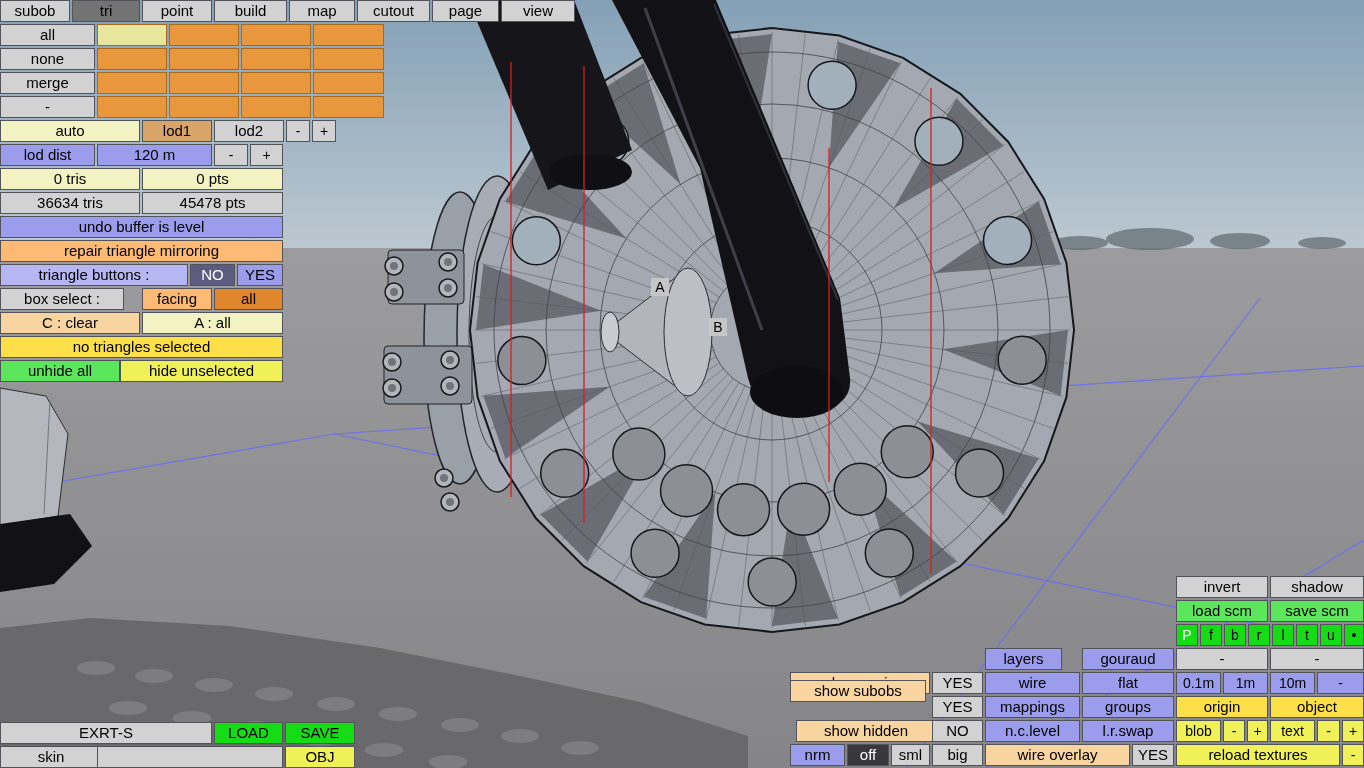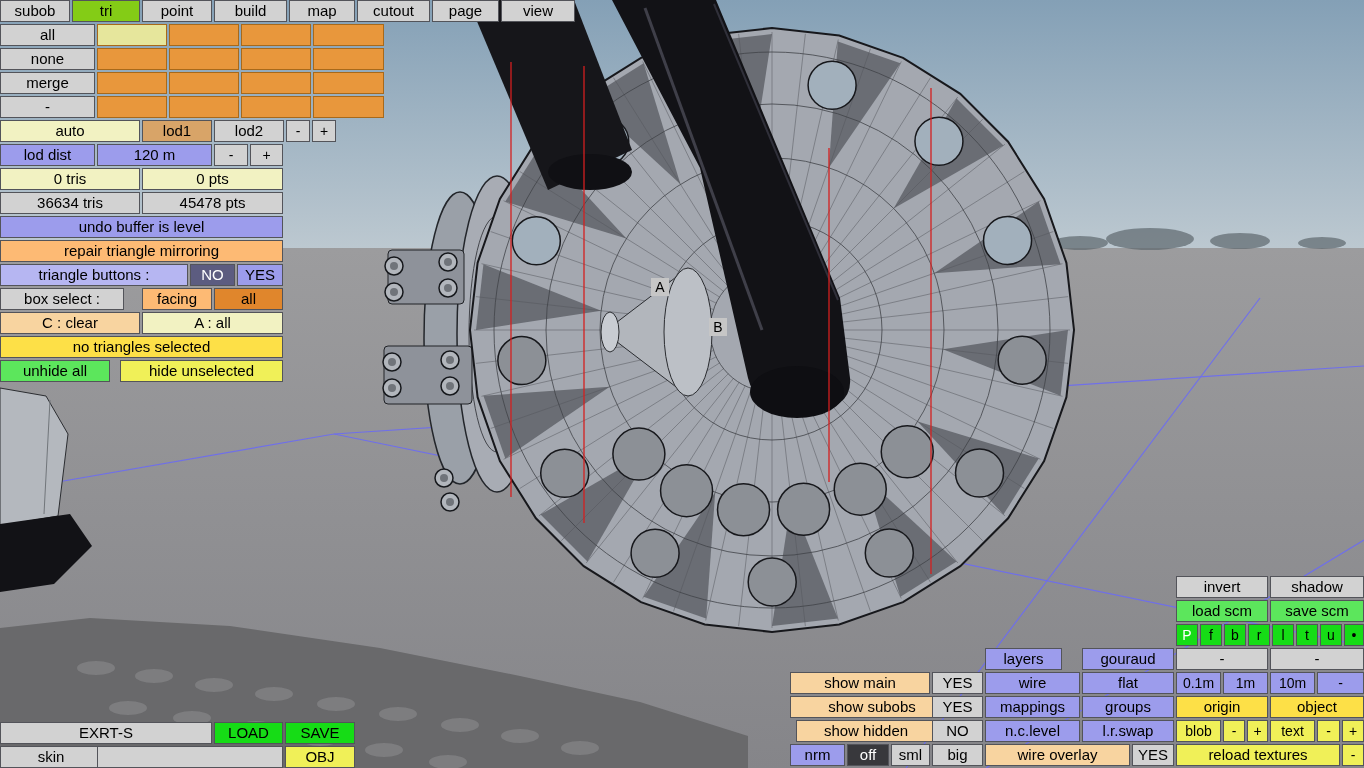--- a/index.html
+++ b/index.html
@@ -2,21 +2,21 @@
 <html><head>
 <meta charset="utf-8">
 <style>
   html,body{margin:0;padding:0}
   body{width:1364px;height:768px;font-family:"Liberation Sans","DejaVu Sans",sans-serif;background:#8a8a8c}
   #screen{position:relative;width:1364px;height:768px;overflow:hidden;background:#8a8a8c}
   #vp{position:absolute;left:0;top:0;display:block}
   .c{position:absolute;height:22px;line-height:20px;font-size:15px;text-align:center;color:#000;
      border:1px solid #53545a;background:#d2d2d2;white-space:nowrap;overflow:hidden;box-sizing:border-box;cursor:default}
   .sm{font-size:14px}
-  .st{background:#84cc16}
+  .st{background:#737373}
   .og{background:#e8973c;border-color:#a8691a}
   .pale{background:#e6e69c;border-color:#a8691a}
   .or{background:#fdba74}
   .dkor{background:#e0862c}
   .cr{background:#f2f2c2}
   .tan{background:#d8a468}
   .pu{background:#9c9cec}
   .lav{background:#b6b6f2}
   .dk{background:#5c5c80;color:#fff}
   .cy{background:#fde047}
@@ -285,21 +285,21 @@
 
   <div class="c" style="left:0;top:288px;width:124px">box select :</div>
   <div class="c or" style="left:142px;top:288px;width:70px">facing</div>
   <div class="c dkor" style="left:214px;top:288px;width:69px">all</div>
 
   <div class="c pe" style="left:0;top:312px;width:140px">C : clear</div>
   <div class="c cr" style="left:142px;top:312px;width:141px">A : all</div>
 
   <div class="c cy" style="left:0;top:336px;width:283px">no triangles selected</div>
 
-  <div class="c gr" style="left:0;top:360px;width:110px">unhide all</div>
+  <div class="c gr" style="left:0;top:360px;width:120px">unhide all</div>
   <div class="c ye" style="left:120px;top:360px;width:163px">hide unselected</div>
 
   <div class="c" style="left:0;top:722px;width:212px">EXRT-S</div>
   <div class="c bgr" style="left:214px;top:722px;width:69px">LOAD</div>
   <div class="c bgr" style="left:285px;top:722px;width:70px">SAVE</div>
   <div class="c" style="left:0;top:746px;width:102px">skin</div>
   <div class="c" style="left:97px;top:746px;width:186px"></div>
   <div class="c ye" style="left:285px;top:746px;width:70px">OBJ</div>
 
   <div class="c" style="left:1176px;top:576px;width:92px">invert</div>
@@ -324,21 +324,21 @@
 
   <div class="c pe" style="left:790px;top:672px;width:140px">show main</div>
   <div class="c" style="left:932px;top:672px;width:51px">YES</div>
   <div class="c pu" style="left:985px;top:672px;width:95px">wire</div>
   <div class="c pu" style="left:1082px;top:672px;width:92px">flat</div>
   <div class="c pu sm" style="left:1176px;top:672px;width:45px">0.1m</div>
   <div class="c pu sm" style="left:1223px;top:672px;width:45px">1m</div>
   <div class="c pu sm" style="left:1270px;top:672px;width:45px">10m</div>
   <div class="c pu sm" style="left:1317px;top:672px;width:47px">-</div>
 
-  <div class="c pe" style="left:790px;top:696px;width:164px">show subobs</div>
+  <div class="c pe" style="left:790px;top:680px;width:136px">show subobs</div>
   <div class="c" style="left:932px;top:696px;width:51px">YES</div>
   <div class="c pu" style="left:985px;top:696px;width:95px">mappings</div>
   <div class="c pu" style="left:1082px;top:696px;width:92px">groups</div>
   <div class="c cy" style="left:1176px;top:696px;width:92px">origin</div>
   <div class="c cy" style="left:1270px;top:696px;width:94px">object</div>
 
   <div class="c pe" style="left:796px;top:720px;width:140px">show hidden</div>
   <div class="c" style="left:932px;top:720px;width:51px">NO</div>
   <div class="c pu" style="left:985px;top:720px;width:95px">n.c.level</div>
   <div class="c pu" style="left:1082px;top:720px;width:92px">l.r.swap</div>

